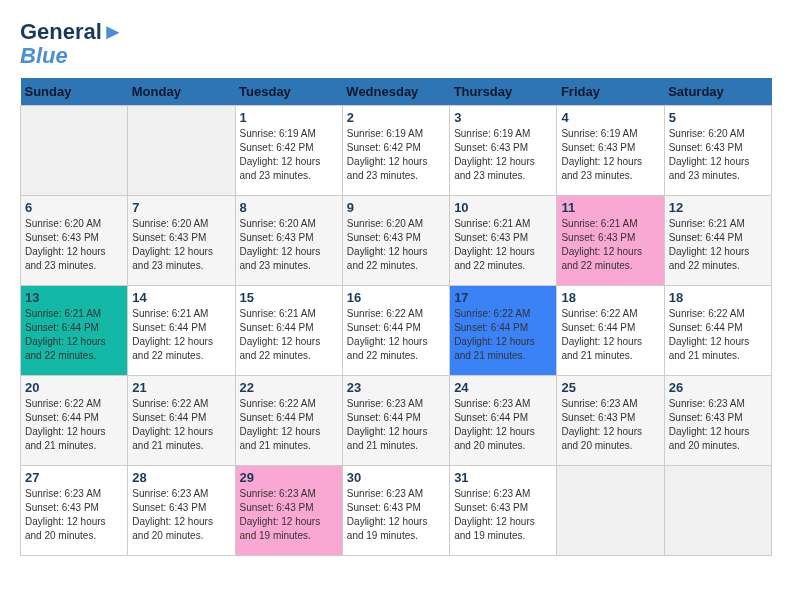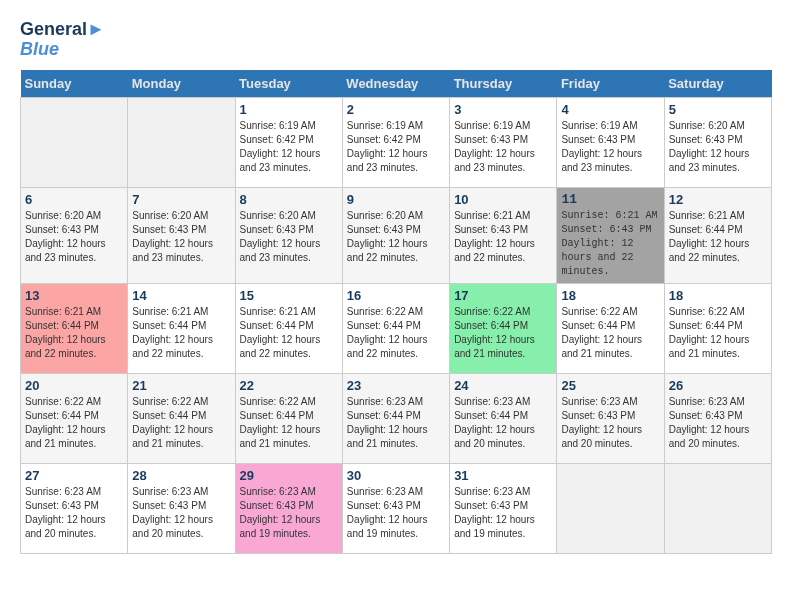--- a/index.html
+++ b/index.html
@@ -14,21 +14,21 @@
       display: flex;
       justify-content: space-between;
       align-items: flex-start;
       margin-bottom: 10px;
     }
     .logo {
       display: flex;
       align-items: center;
     }
     .logo-text {
-      font-size: 18px;
+      font-size: 22px;
       font-weight: bold;
       color: #1a3a5c;
       line-height: 1.1;
     }
     .logo-text span {
       color: #4a90d9;
     }
     .title-block {
       text-align: right;
     }
@@ -41,21 +41,21 @@
       font-size: 16px;
       color: #333;
     }
     table {
       width: 100%;
       border-collapse: collapse;
       font-size: 11px;
     }
     thead th {
       background-color: #2e75b6;
-      color: #e5e5e5;
+      color: #0f172a;
       padding: 6px 4px;
       text-align: left;
       font-size: 13px;
       font-weight: bold;
     }
     td {
       border: 1px solid #ccc;
       vertical-align: top;
       padding: 4px;
       width: 107px;
@@ -172,35 +172,35 @@
           <div class="day-info" style="white-space: pre-line;">Sunrise: 6:20 AM
 Sunset: 6:43 PM
 Daylight: 12 hours and 22 minutes.</div>
         </td>
         <td style="background-color: rgb(245, 245, 245);">
           <span class="day-num">10</span>
           <div class="day-info" style="white-space: pre-line;">Sunrise: 6:21 AM
 Sunset: 6:43 PM
 Daylight: 12 hours and 22 minutes.</div>
         </td>
-        <td style="background-color: #a3a3a3; font-family: Liberation Mono, monospace;">
+        <td style="background-color: #f9a8d4;">
           <span class="day-num">11</span>
           <div class="day-info" style="white-space: pre-line;">Sunrise: 6:21 AM
 Sunset: 6:43 PM
 Daylight: 12 hours and 22 minutes.</div>
         </td>
         <td style="background-color: rgb(245, 245, 245);">
           <span class="day-num">12</span>
           <div class="day-info" style="white-space: pre-line;">Sunrise: 6:21 AM
 Sunset: 6:44 PM
 Daylight: 12 hours and 22 minutes.</div>
         </td>
       </tr>
       <tr>
-        <td style="background-color: #fca5a5;">
+        <td style="background-color: #14b8a6;">
           <span class="day-num">13</span>
           <div class="day-info" style="white-space: pre-line;">Sunrise: 6:21 AM
 Sunset: 6:44 PM
 Daylight: 12 hours and 22 minutes.</div>
         </td>
         <td style="background-color: rgb(255, 255, 255);">
           <span class="day-num">14</span>
           <div class="day-info" style="white-space: pre-line;">Sunrise: 6:21 AM
 Sunset: 6:44 PM
 Daylight: 12 hours and 22 minutes.</div>
@@ -210,21 +210,21 @@
           <div class="day-info" style="white-space: pre-line;">Sunrise: 6:21 AM
 Sunset: 6:44 PM
 Daylight: 12 hours and 22 minutes.</div>
         </td>
         <td style="background-color: rgb(255, 255, 255);">
           <span class="day-num">16</span>
           <div class="day-info" style="white-space: pre-line;">Sunrise: 6:22 AM
 Sunset: 6:44 PM
 Daylight: 12 hours and 22 minutes.</div>
         </td>
-        <td style="background-color: #86efac;">
+        <td style="background-color: #3b82f6;">
           <span class="day-num">17</span>
           <div class="day-info" style="white-space: pre-line;">Sunrise: 6:22 AM
 Sunset: 6:44 PM
 Daylight: 12 hours and 21 minutes.</div>
         </td>
         <td style="background-color: rgb(255, 255, 255);">
           <span class="day-num">18</span>
           <div class="day-info" style="white-space: pre-line;">Sunrise: 6:22 AM
 Sunset: 6:44 PM
 Daylight: 12 hours and 21 minutes.</div>

